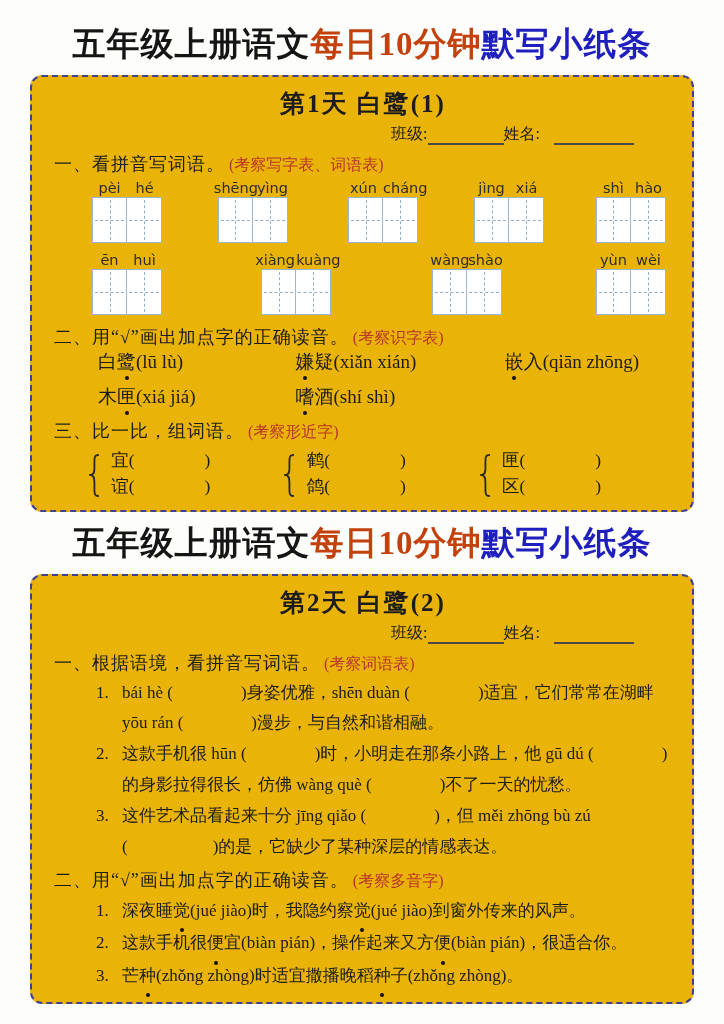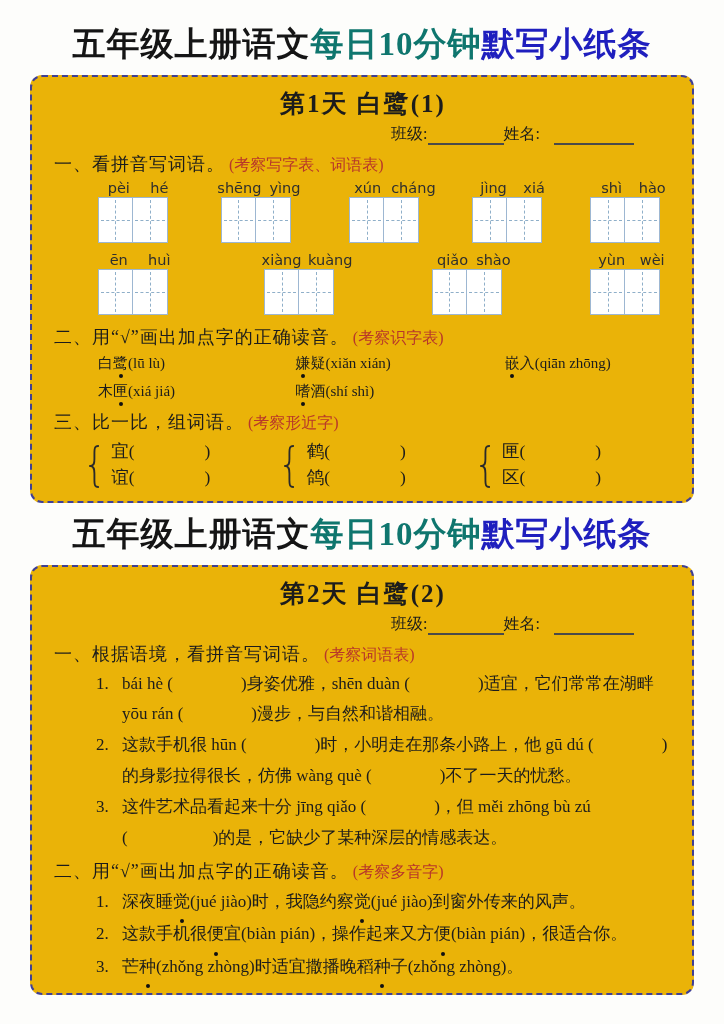--- a/index.html
+++ b/index.html
@@ -1,47 +1,47 @@
 <!DOCTYPE html>
 <html><head>
 <meta charset="utf-8">
 <style>
   * { margin:0; padding:0; box-sizing:border-box; }
   html,body { width:724px; height:1024px; background:#fdfdfb; overflow:hidden;
     font-family:"Liberation Serif","DejaVu Serif",serif; color:#1c1c1c; }
   .main-title { text-align:center; font-size:33px; font-weight:bold; letter-spacing:1px; margin-top:22px; }
   .main-title.second { margin-top:9px; }
   .t-black { color:#151515; }
-  .t-red   { color:#0f766e;text-align:right; }
+  .t-red   { color:#c2410c;text-align:right; }
   .t-blue  { color:#1f1fbe; }
   .sheet { width:664px; margin:8px auto 0; border:2px dashed #3f3f96; border-radius:12px;
     padding:8px 20px 10px 22px; background:#eab308; }
   .day-title { text-align:center; font-size:25px; font-weight:bold; letter-spacing:2px; margin-top:2px; }
   .idline { display:flex; justify-content:flex-end; align-items:flex-end; font-size:16px;
     margin:4px 38px 2px 0; }
   .blank { display:inline-block; width:76px; border-bottom:2px solid #4a4a4a; height:18px; }
   .blank.gap { margin-left:14px; width:80px; }
   .sechead { font-size:18px; margin-top:7px; letter-spacing:1px; }
   .sechead .note { color:#b8372a; font-size:16px; letter-spacing:0; margin-left:4px; }
   
   .prow { display:flex; justify-content:space-between; margin:4px 6px 0 38px; }
   .pword { display:flex; flex-direction:column; align-items:center; }
-  .plabels { display:flex; width:100%; justify-content:flex-end; margin-bottom:1px;margin-left:13px; }
+  .plabels { display:flex; width:100%; justify-content:flex-start; margin-bottom:1px; }
   .psyl { flex:1; text-align:center; font-family:"DejaVu Sans","Liberation Sans",sans-serif;
     font-size:14.5px; color:#2e2e2e; white-space:nowrap; min-width:34px; }
   .pboxes { display:flex; }
   .pcell { width:35px; height:46px; border:1.5px solid #9db7d2; position:relative; background:#fff; }
   .pcell + .pcell { border-left:none; }
   .pcell::before { content:''; position:absolute; left:2px; right:2px; top:50%;
     border-top:1.2px dashed #8fafc9; }
   .pcell::after { content:''; position:absolute; top:2px; bottom:2px; left:50%;
     border-left:1.2px dashed #8fafc9; }
   
   .pickgrid { display:grid; grid-template-columns:1.18fr 1.25fr 1fr; padding-left:44px;
-    margin-top:5px; row-gap:9px; font-size:15px; }
+    row-gap:9px; font-size:19px; }
   .du { position:relative; display:inline-block; }
   .du::after { content:''; position:absolute; width:4px; height:4px; background:#111;
     border-radius:50%; left:50%; bottom:-5px; transform:translateX(-50%); }
   
   .cmprow { display:flex; padding-left:26px; margin-top:4px; }
   .cmp { display:flex; align-items:center; width:33%; }
   .brace { font-size:46px; font-weight:300; line-height:1; color:#2a2a2a;
     font-family:"DejaVu Sans","Liberation Sans",sans-serif; transform:scaleX(.8); }
   .cmpcol { display:flex; flex-direction:column; margin-left:2px; }
   .cmpline { font-size:17.5px; line-height:1.5; }
@@ -140,21 +140,21 @@
           <span class="psyl">xiàng</span>
           <span class="psyl">kuàng</span>
         </div>
         <div class="pboxes">
           <div class="pcell"></div>
           <div class="pcell"></div>
         </div>
       </div>
       <div class="pword">
         <div class="plabels">
-          <span class="psyl">qiǎo</span>
+          <span class="psyl">wàng</span>
           <span class="psyl">shào</span>
         </div>
         <div class="pboxes">
           <div class="pcell"></div>
           <div class="pcell"></div>
         </div>
       </div>
       <div class="pword">
         <div class="plabels">
           <span class="psyl">yùn</span>

